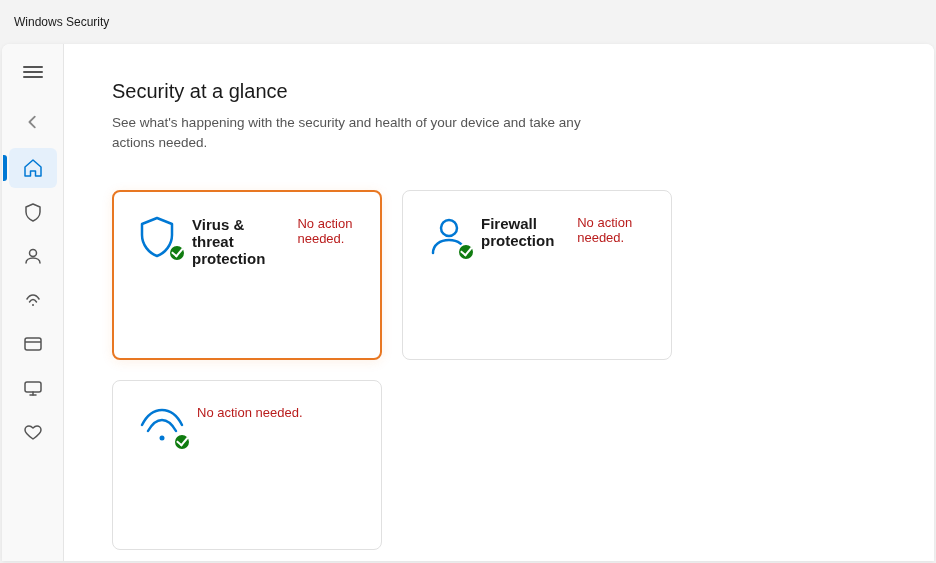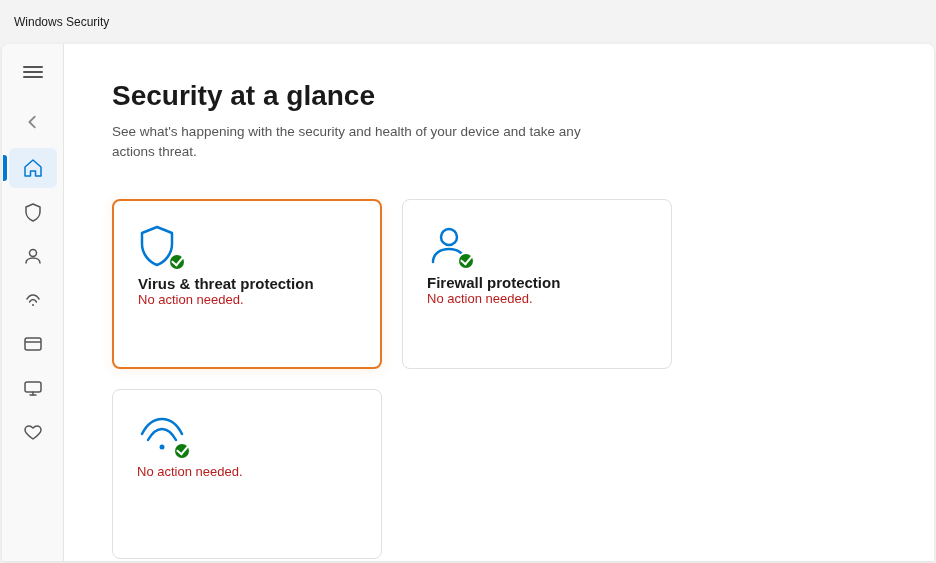--- a/index.html
+++ b/index.html
@@ -106,22 +106,22 @@
 
     
     .main-content {
       flex: 1;
       padding: 36px 48px;
       background: #fff;
       overflow-y: auto;
     }
 
     .page-title {
-      font-size: 28px;
-      font-weight: 700;
+      font-size: 20px;
+      font-weight: 400;
       color: #1a1a1a;
       margin-bottom: 10px;
     }
 
     .page-subtitle {
       font-size: 13.5px;
       color: #555;
       margin-bottom: 36px;
       line-height: 1.5;
       max-width: 500px;
@@ -136,21 +136,22 @@
     .card {
       width: 270px;
       min-height: 170px;
       border: 1.5px solid #e0e0e0;
       border-radius: 8px;
       padding: 24px 24px 20px 24px;
       cursor: pointer;
       transition: border-color 0.15s, box-shadow 0.15s;
       background: #fff;
       display: flex;
-      flex-direction: column;
+      flex-direction: row;
+      gap: 8px;
     }
     .card.selected {
       border: 2.5px solid #e87722;
       box-shadow: 0 2px 12px rgba(232,119,34,0.10);
     }
 
     .card-icon {
       margin-bottom: 4px;
     }
 
@@ -284,21 +285,21 @@
       <svg viewBox="0 0 20 20" fill="none" xmlns="http://www.w3.org/2000/svg">
         <path d="M2 8C2 5.5 4 4 6 4C7.5 4 9 5 10 6C11 5 12.5 4 14 4C16 4 18 5.5 18 8C18 11 15 13.5 10 17C5 13.5 2 11 2 8Z" stroke="#555" stroke-width="1.5" stroke-linejoin="round"></path>
       </svg>
     </div>
 
   </div>
 
   <div class="main-content">
 
     <h1 class="page-title">Security at a glance</h1>
-    <p class="page-subtitle">See what's happening with the security and health of your device and take any actions threat.</p>
+    <p class="page-subtitle">See what's happening with the security and health of your device and take any actions needed.</p>
 
     <div class="cards-grid">
 
       <div class="card selected">
         <div class="card-icon">
           <div class="icon-shield-check">
             <svg width="38" height="42" viewBox="0 0 38 42" fill="none" xmlns="http://www.w3.org/2000/svg">
               <path d="M19 2L4 8V19C4 29 11 37 19 40C27 37 34 29 34 19V8L19 2Z" stroke="#0078d4" stroke-width="2.5" fill="none" stroke-linejoin="round"></path>
             </svg>
             <div class="check-badge"></div>

